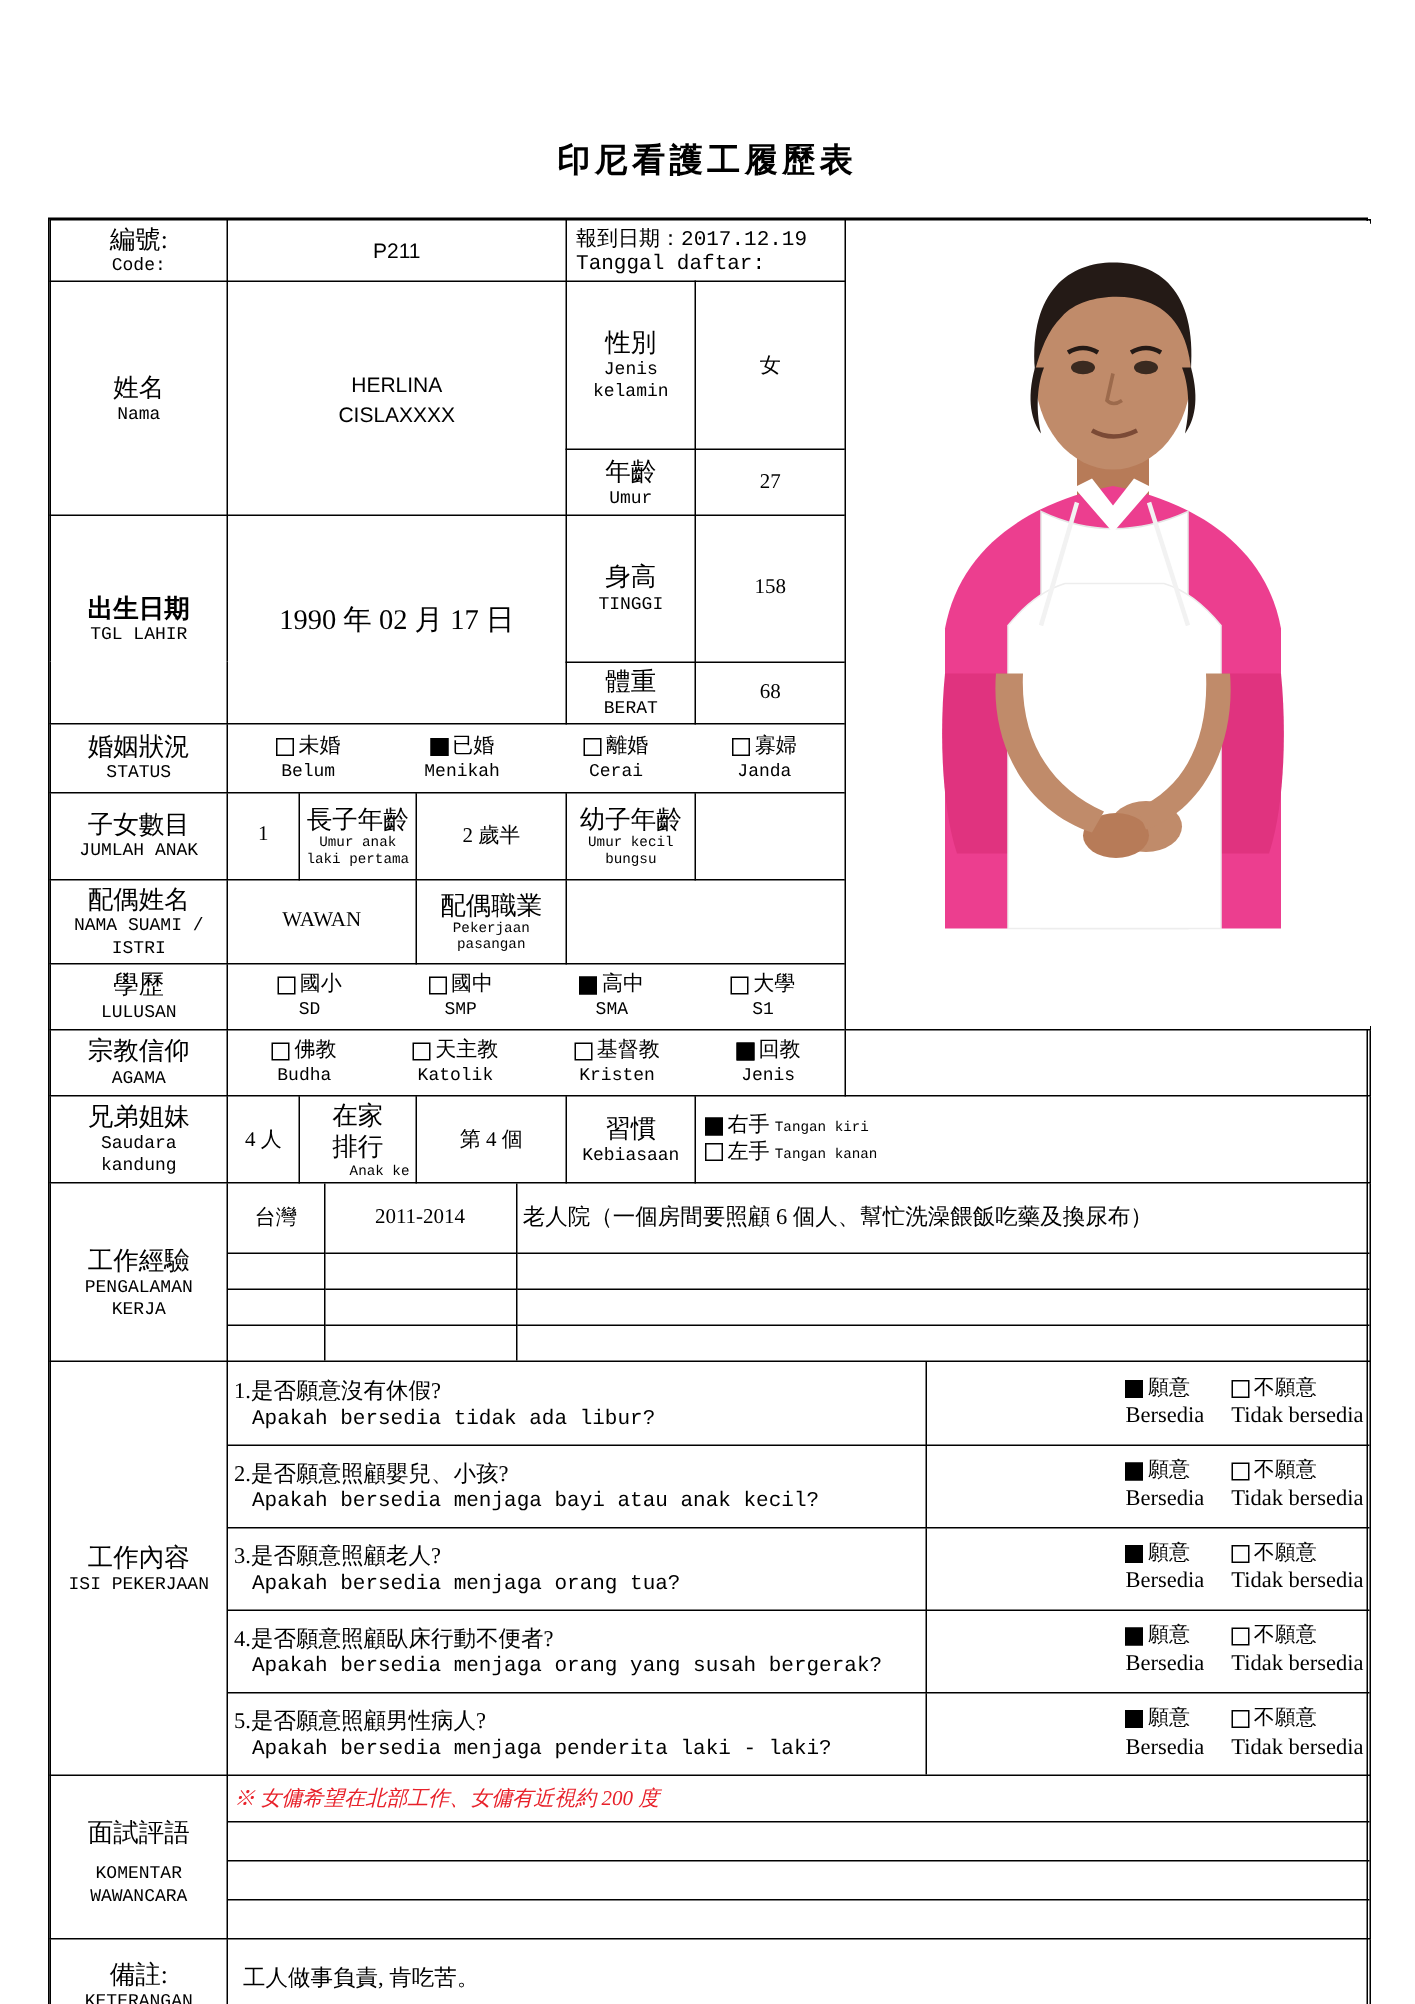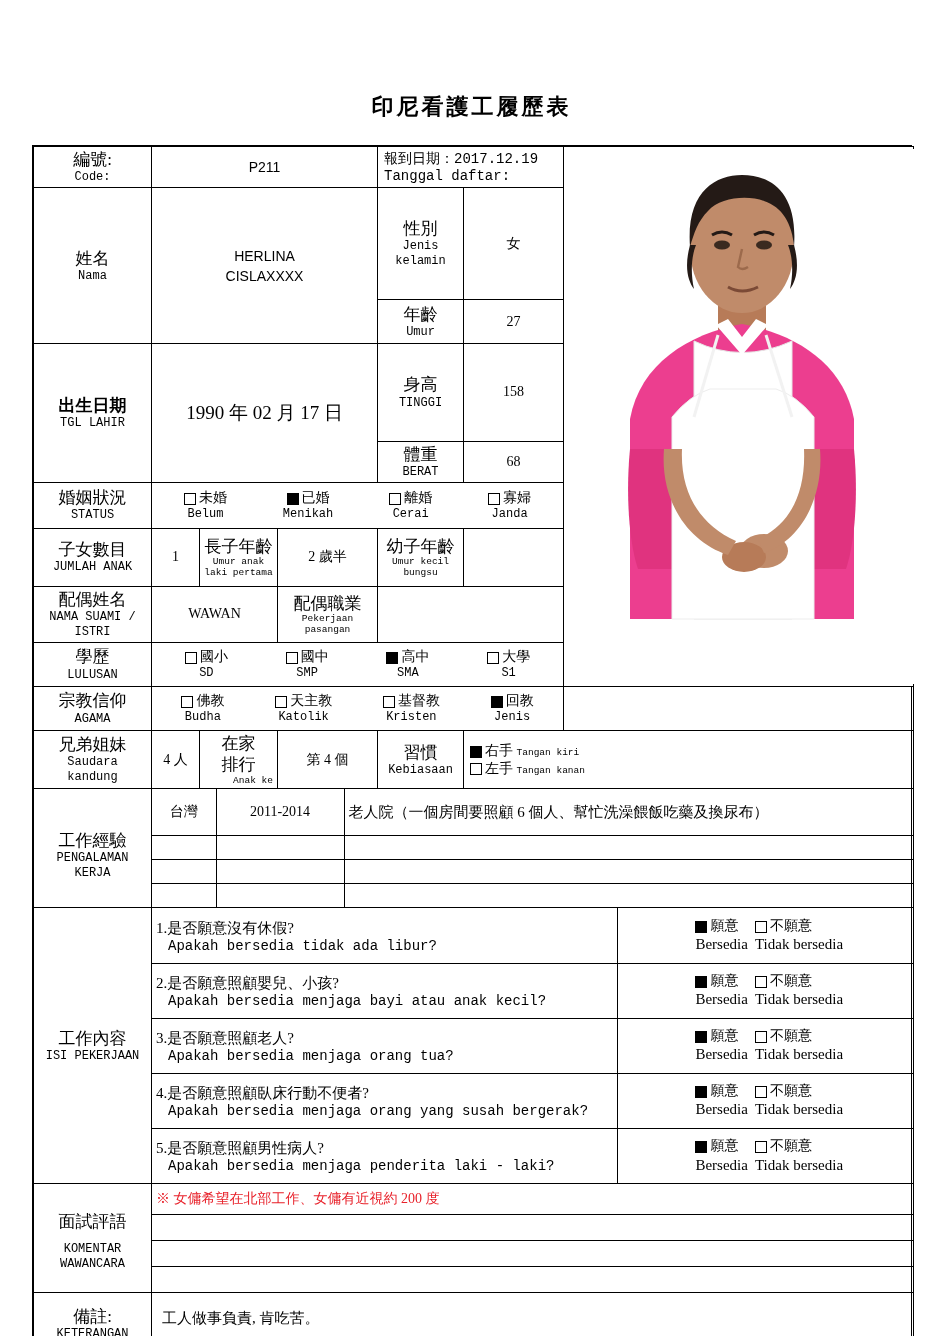--- a/index.html
+++ b/index.html
@@ -103,21 +103,21 @@
     width: 100%;
     table-layout: fixed;
   }
   .exp-table td {
     border: 1px solid #000;
     font-size: 14px;
     padding: 2px 6px;
   }
   .q-text { font-size: 15px; line-height: 1.35; }
   .q-id { font-family: "Liberation Mono", monospace; font-size: 14px; }
-  .ans-wrap { display: flex; gap: 7px; justify-content: center; padding-left: 8px;}
+  .ans-wrap { display: flex; gap: 18px; justify-content: flex-end; padding-left: 8px;}
   .ans-col { text-align: left; line-height: 1.3; }
   .ans-col .ln2 { padding-left: 0px; font-size: 15px;}
   .red { color: #e8212a; }
   .note-red { font-size: 15px; padding: 4px 6px; }
   .photo-svg { display:block; margin: 0 auto; }
 </style>
 </head>
 <body>
 
 <div class="page">
@@ -530,21 +530,21 @@
       <tr>
         <td class="label-cell">
           <div class="lbl-cn" style="margin-top:6px;">面試評語</div>
           <div class="lbl-id" style="margin-top:10px;">KOMENTAR</div>
           <div class="lbl-id">WAWANCARA</div>
         </td>
         <td colspan="6" style="padding:0;">
           <table class="exp-table">
             <tbody>
                   <tr style="height:30px;">
-              <td class="note-red red" style="border-top:none;border-left:none;border-right:none;">※ 女傭希望在北部工作、女傭有近視約 200 度</td>
+              <td class="note-red red" style="border-top:none;border-left:none;border-right:none;font-style:italic;">※ 女傭希望在北部工作、女傭有近視約 200 度</td>
             </tr>
             <tr style="height:26px;">
               <td style="border-left:none;border-right:none;border-top:1px dashed #000;"></td>
             </tr>
             <tr style="height:26px;">
               <td style="border-left:none;border-right:none;border-top:1px dashed #000;"></td>
             </tr>
             <tr style="height:26px;">
               <td style="border-left:none;border-right:none;border-bottom:none;border-top:1px dashed #000;"></td>
             </tr>

